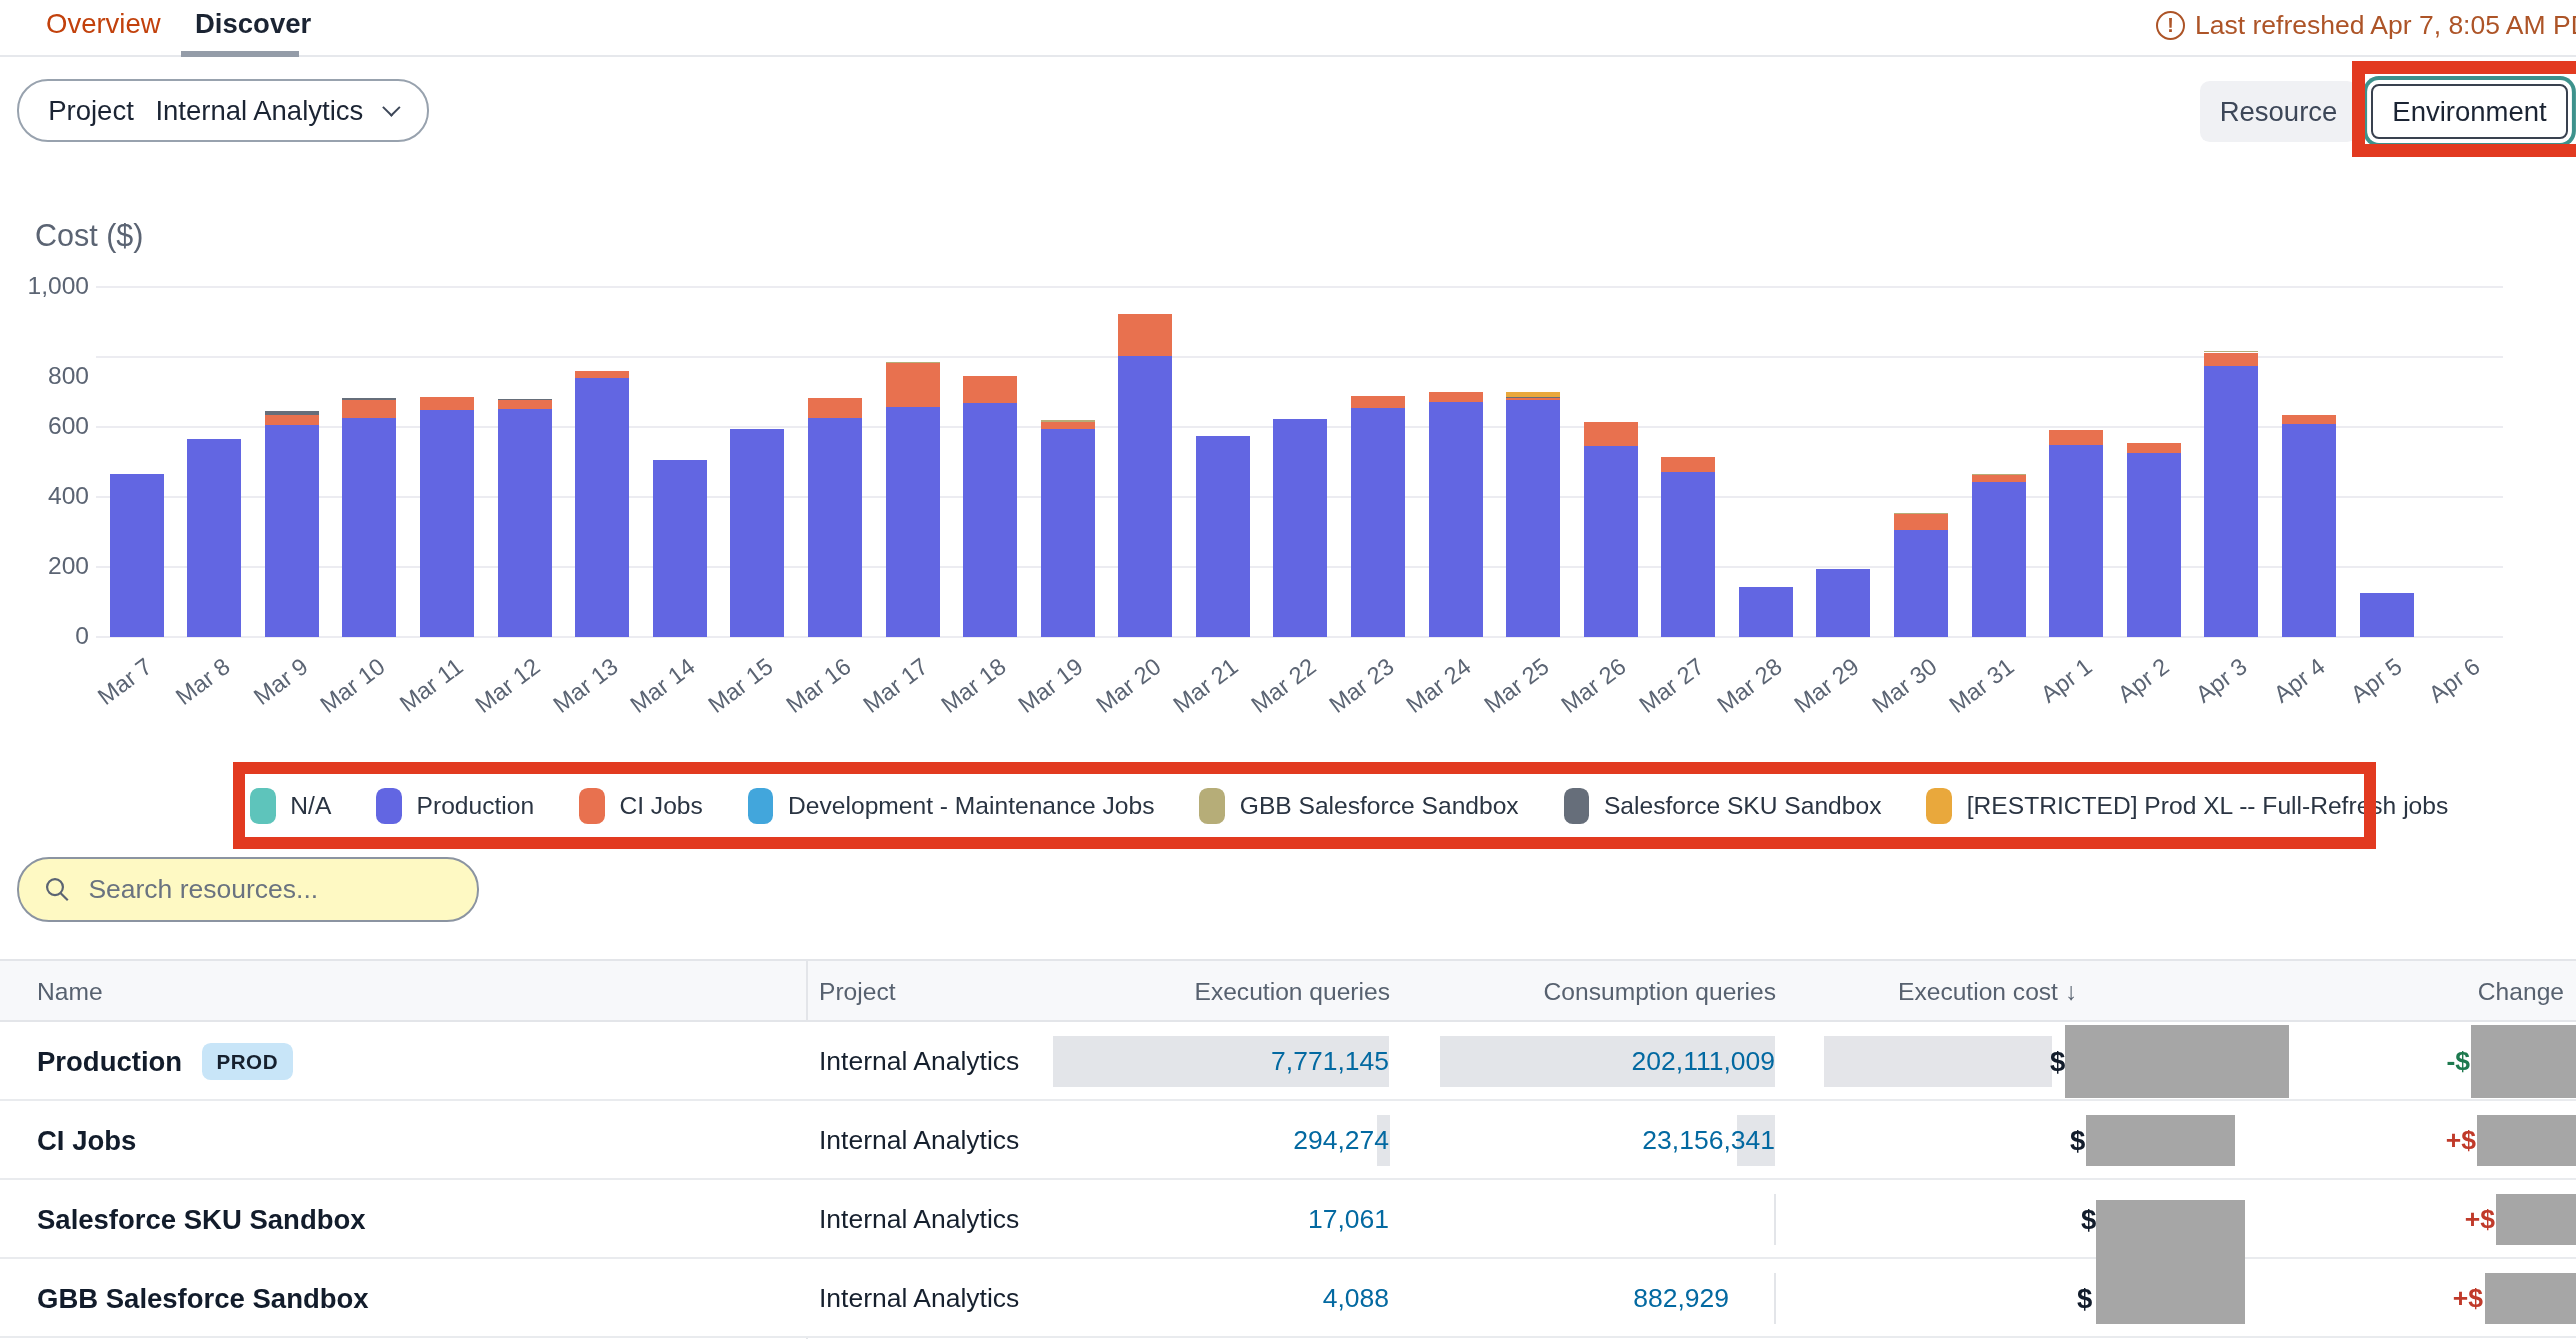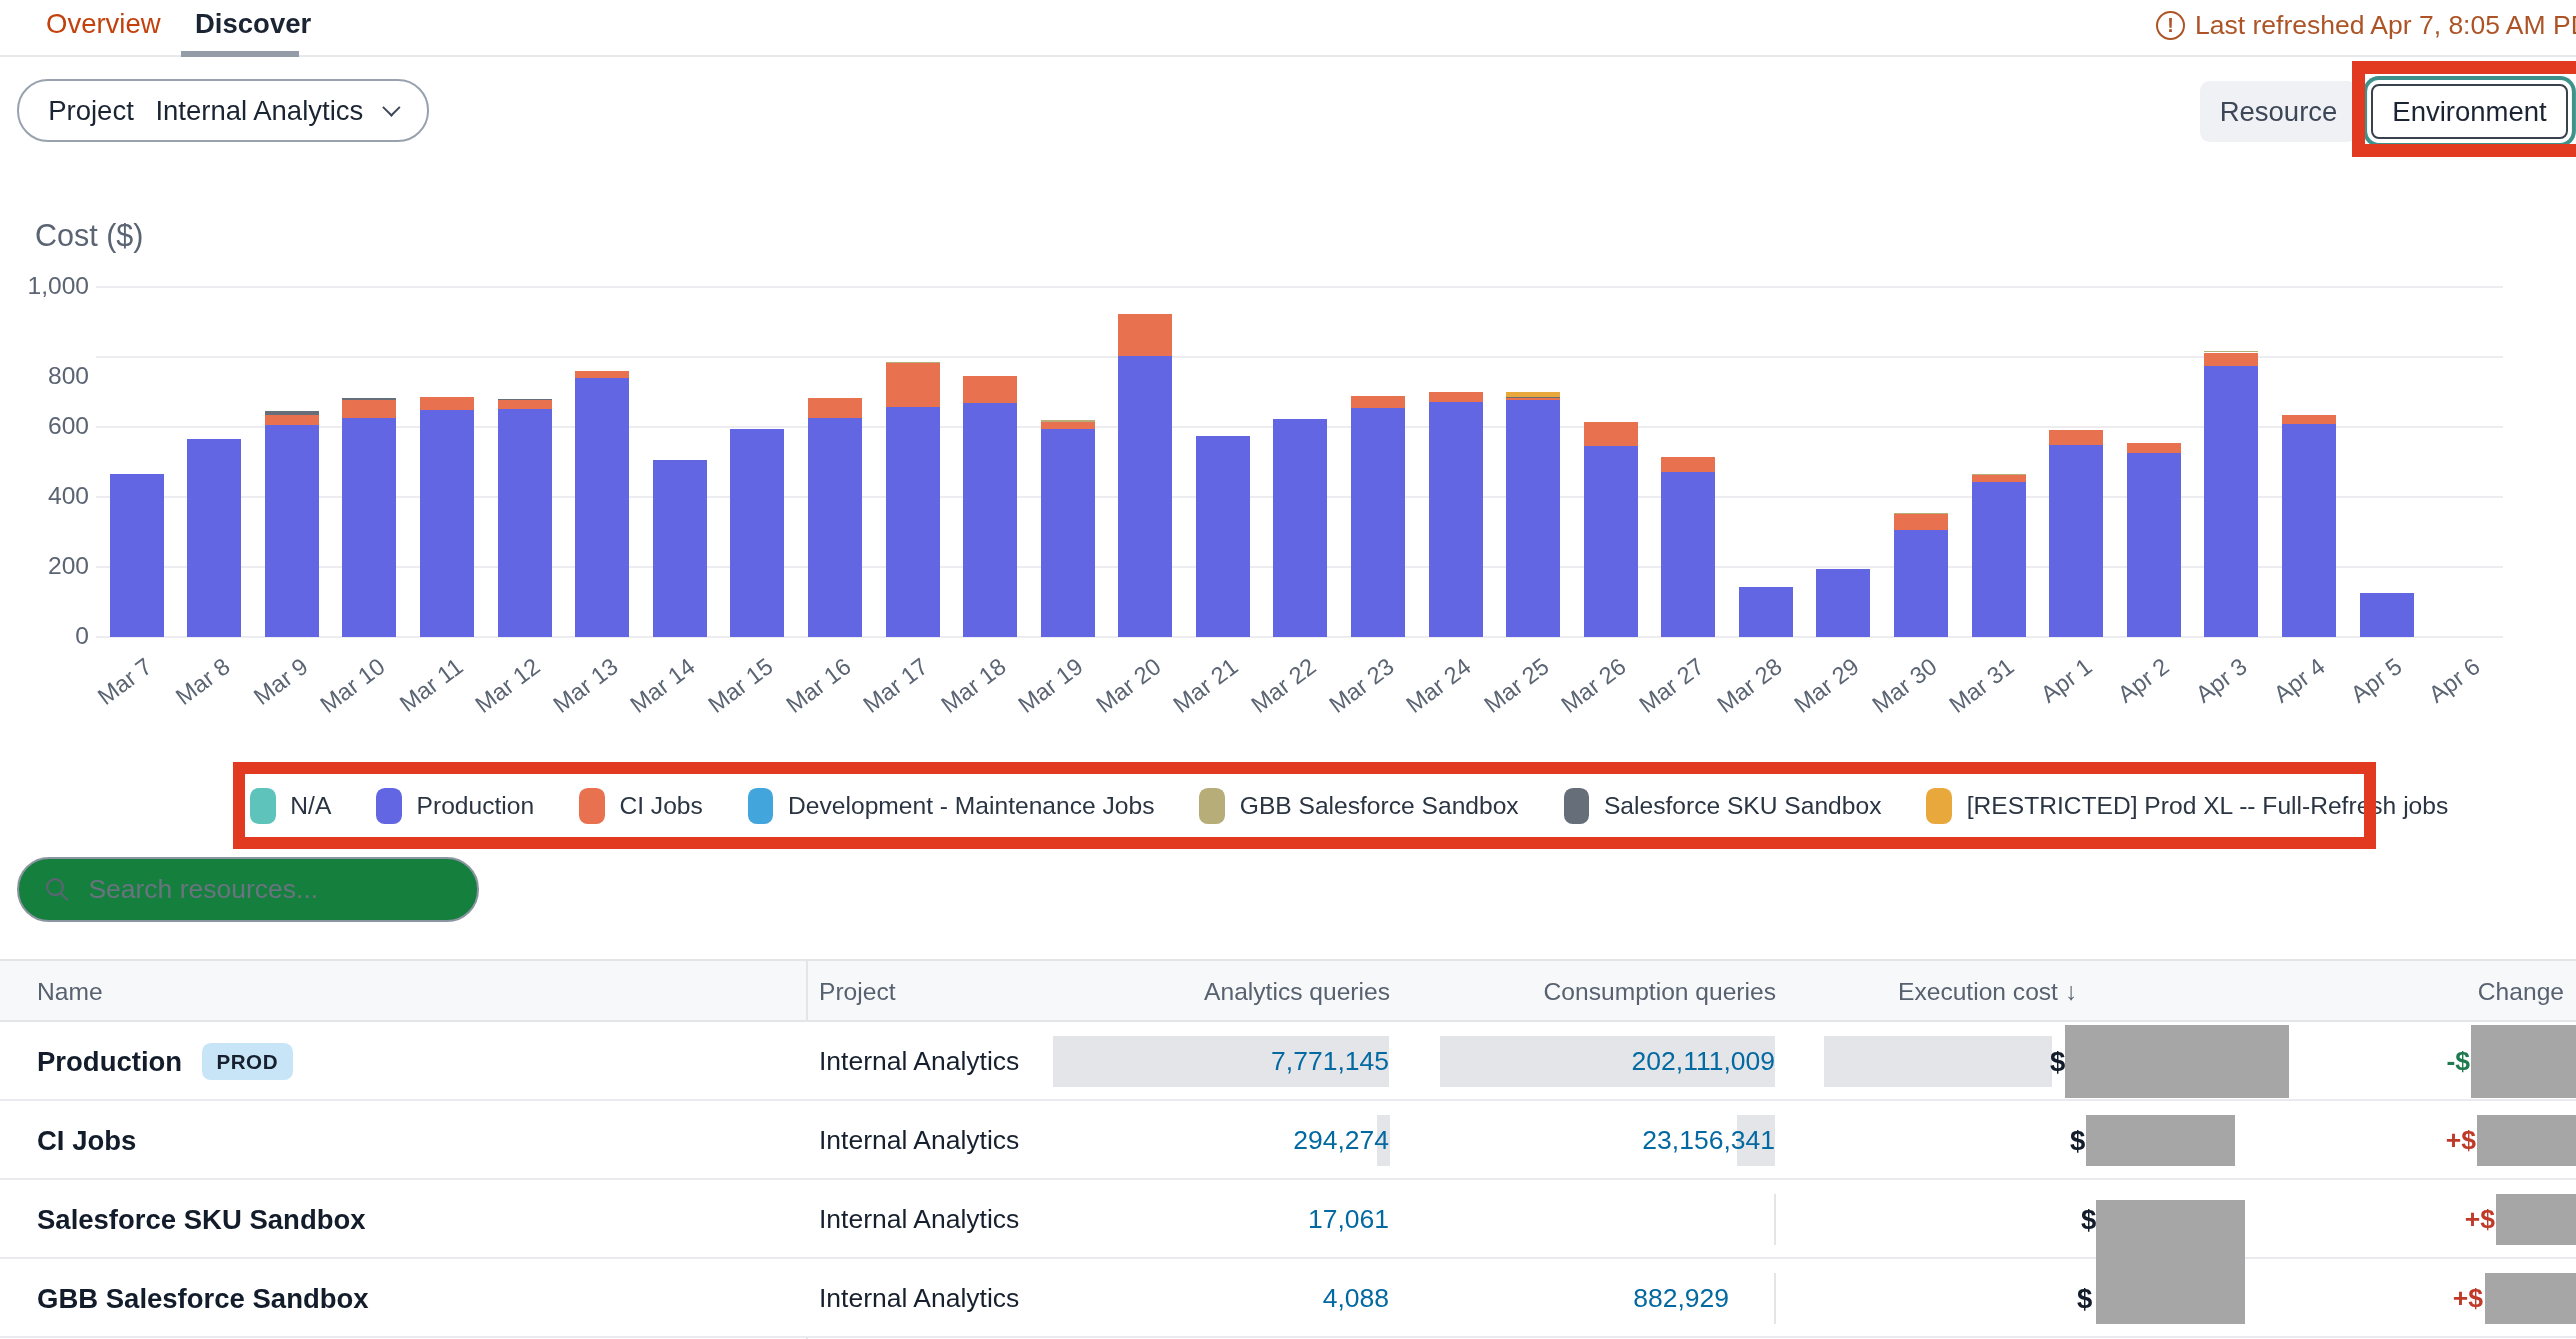--- a/index.html
+++ b/index.html
@@ -47,21 +47,21 @@
 
   
   .legend { position:absolute; left:250px; top:775px; width:2114px; height:61px;
     display:flex; align-items:center; gap:45px; }
   .legend-item { display:flex; align-items:center; gap:14.7px; white-space:nowrap; cursor:pointer; }
   .swatch { width:25.6px; height:36px; border-radius:8.8px; flex:0 0 auto; }
   .legend-label { font-size:24.6px; color:#2a3442; }
 
   
   .search { position:absolute; left:16.7px; top:857px; width:462px; height:65px;
-    border:2px solid #8b94a1; border-radius:32px; background:#15803d;
+    border:2px solid #8b94a1; border-radius:32px; background:#fef9c3;
     display:flex; align-items:center; padding:0 11.8px 0 25.6px; gap:17.7px; }
   .search input { border:none; outline:none; font-size:26.5px; color:#1b2433; width:100%;
     font-family:inherit; background:transparent; }
   .search input::placeholder { color:#6a7380; }
 
   
   .thead { position:absolute; left:0; top:959px; width:2576px; height:63px; background:#f7f8fa;
     border-top:2px solid #e3e5e9; border-bottom:2px solid #e3e5e9; }
   .th { position:absolute; top:16.7px; font-size:24.6px; color:#57616f; white-space:nowrap; }
   .col-divider { position:absolute; left:806px; top:959px; width:2px; height:381px; background:#e3e5e9; }
@@ -251,21 +251,21 @@
   <svg width="29.5" height="29.5" viewBox="0 0 30 30">
     <circle cx="12.5" cy="12" r="9" fill="none" stroke="#5b6473" stroke-width="2.5"></circle>
     <line x1="19" y1="19" x2="27" y2="27" stroke="#5b6473" stroke-width="2.5"></line>
   </svg>
   <input type="text" placeholder="Search resources..." style="">
 </div>
 
 <div class="thead">
   <span class="th" style="left:37px">Name</span>
   <span class="th" style="left:819px">Project</span>
-  <span class="th" style="left:1082px;width:308px;text-align:right">Analytics queries</span>
+  <span class="th" style="left:1082px;width:308px;text-align:right">Execution queries</span>
   <span class="th" style="left:1475px;width:301px;text-align:right">Consumption queries</span>
   <span class="th" style="left:1898px;width:231px;text-align:left">
     <span>Execution cost</span>
     <span>↓</span>
   </span>
   <span class="th" style="left:2360px;width:204px;text-align:right">Change</span>
 </div>
 <div class="col-divider"></div>
 <div class="rows">
     <div class="trow">

